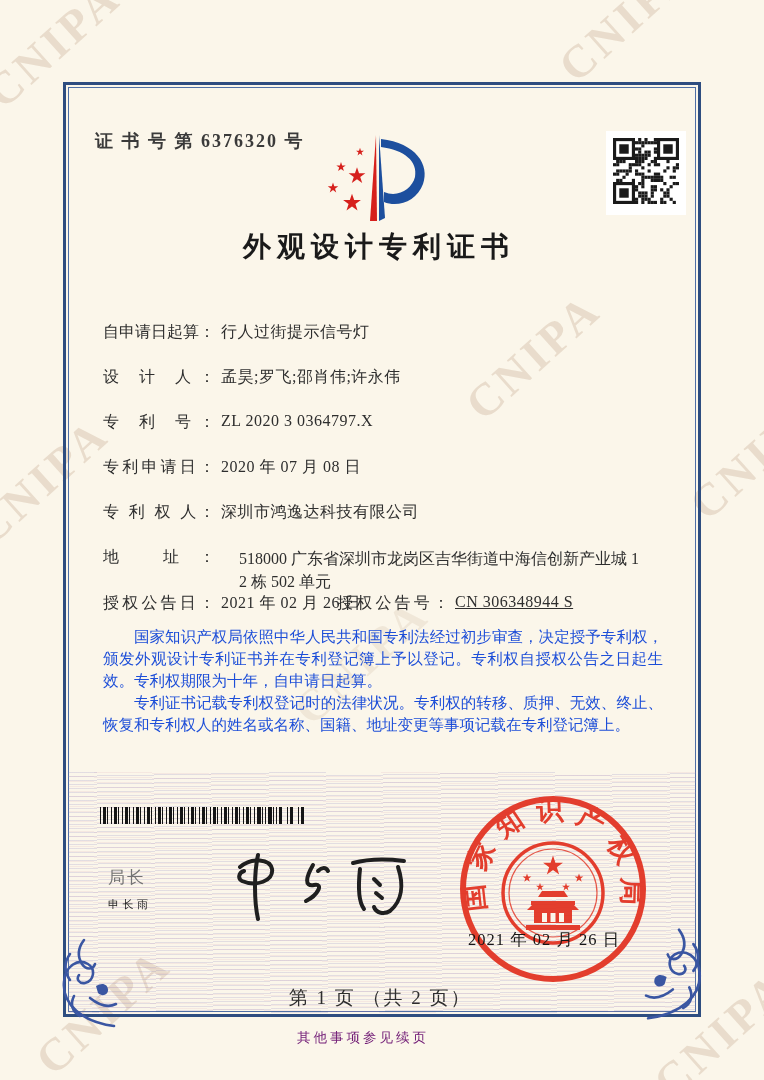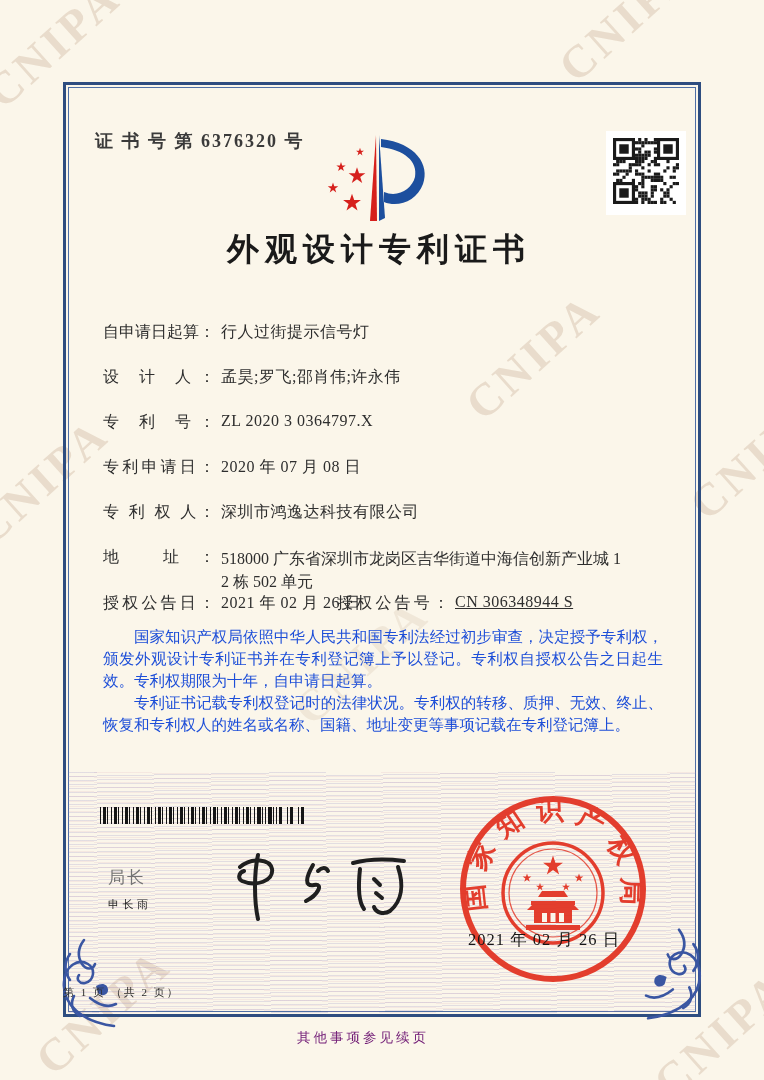--- a/index.html
+++ b/index.html
@@ -16,40 +16,40 @@
   .frame-inner{position:absolute;inset:2px;border:1px solid #4f6fa6;}
   
   .band{left:68px;top:772px;width:628px;height:241px;z-index:2;
     background:
       repeating-linear-gradient(179deg, rgba(128,120,190,0.20) 0 1px, rgba(0,0,0,0) 1px 4px),
       repeating-linear-gradient(181deg, rgba(205,130,160,0.12) 0 1px, rgba(0,0,0,0) 1px 5px);}
   .cert-no{left:95px;top:129px;font-size:18px;letter-spacing:2px;color:#3a3a3a;z-index:3;font-weight:bold;}
   .logo{left:324px;top:131px;z-index:3;}
   .qr-bg{left:606px;top:131px;width:80px;height:84px;background:#ffffff;z-index:3;}
   .qr{left:613px;top:138px;z-index:4;}
-  .doc-title{left:63px;top:228px;width:632px;text-align:center;font-size:32px;font-weight:bold;
+  .doc-title{left:63px;top:228px;width:632px;text-align:center;font-size:28px;font-weight:bold;
       letter-spacing:6px;color:#1a1a1a;z-index:3;}
   .fields{left:103px;top:322px;width:566px;font-size:16px;z-index:3;}
   .frow{position:absolute;left:0;white-space:nowrap;}
   .flabel{display:inline-block;width:112px;text-align:justify;text-align-last:justify;vertical-align:top;}
   .fvalue{margin-left:6px;letter-spacing:0.5px;}
-  .addr-val{display:inline-block;vertical-align:top;margin-left:6px;white-space:normal;line-height:23px;}
+  .addr-val{display:inline-block;vertical-align:top;margin-left:24px;white-space:normal;line-height:23px;}
   .fpair2{position:absolute;left:234px;top:0;white-space:nowrap;text-decoration:underline;}
   .body-text{left:103px;top:626px;width:560px;font-size:15.5px;line-height:22px;
       text-align:justify;color:#1d4ed8;z-index:3;}
   .body-text p{margin:0;text-indent:2em;}
   .barcode{left:100px;top:807px;width:206px;height:17px;z-index:3;
     background:repeating-linear-gradient(90deg,#151515 0 1.5px,rgba(0,0,0,0) 1.5px 3.5px,
       #151515 3.5px 6.5px,rgba(0,0,0,0) 6.5px 7.5px,#151515 7.5px 8.5px,rgba(0,0,0,0) 8.5px 11px);}
   .dir-pos{left:108px;top:866px;font-size:17px;letter-spacing:2px;color:#737373;z-index:4;}
   .dir-name{left:108px;top:897px;font-size:11px;letter-spacing:3.5px;color:#222;z-index:4;}
   .sig{left:218px;top:843px;z-index:4;}
   .seal{left:457px;top:793px;z-index:4;opacity:0.94;}
   .seal-date{left:468px;top:929px;font-size:16.5px;letter-spacing:1px;color:#161616;z-index:5;white-space:nowrap;}
-  .page-no{left:63px;top:985px;width:600px;text-align:left;font-size:11px;letter-spacing:2px;z-index:4;}
+  .page-no{left:63px;top:985px;width:600px;text-align:center;font-size:19px;letter-spacing:2px;z-index:4;padding-left:17px;}
   .flour{z-index:3;}
   .cont-note{left:63px;top:1029px;width:600px;text-align:center;font-size:13.5px;
       letter-spacing:3px;color:#701a75;z-index:3;}
 </style>
 </head>
 <body>
 
 <div class="page">
 
   <span class="wm" style="left:-28px;top:18px;">CNIPA</span>

